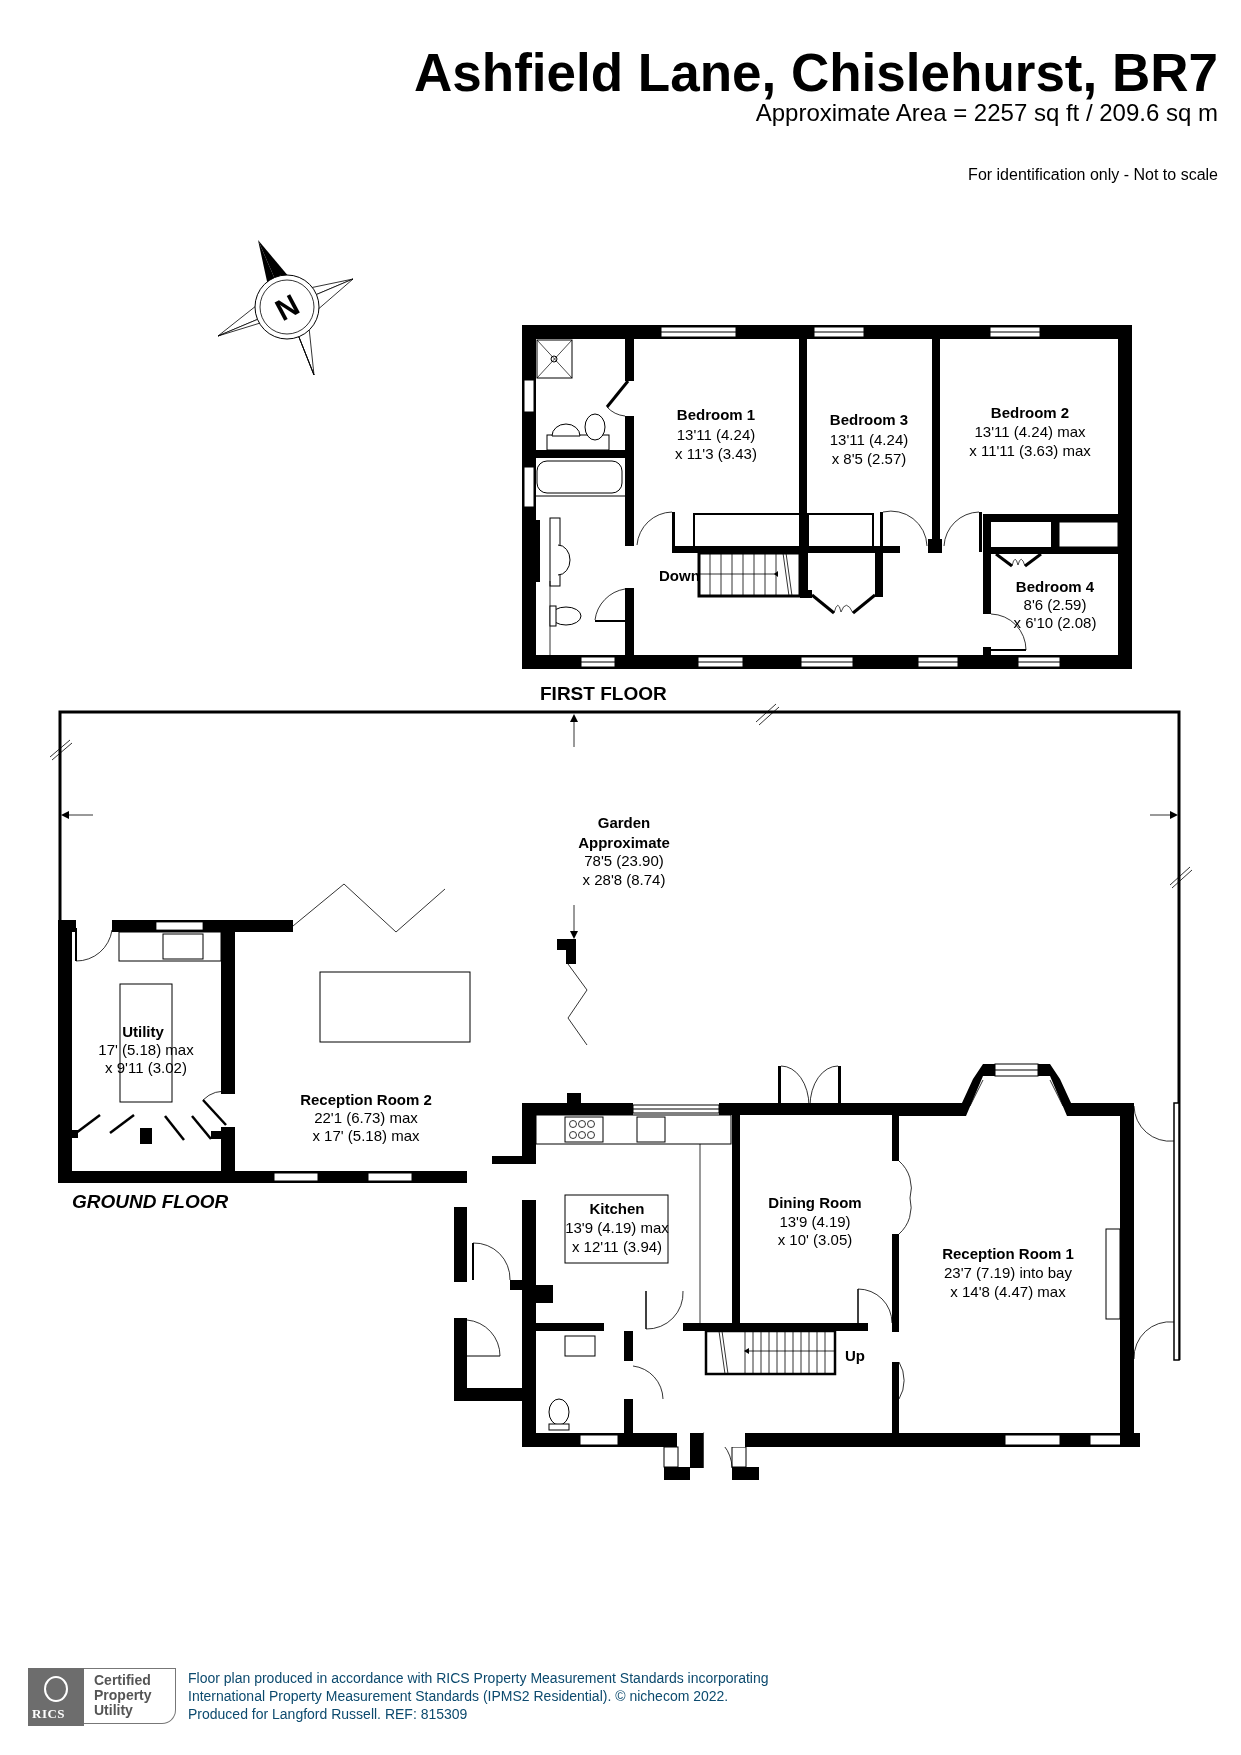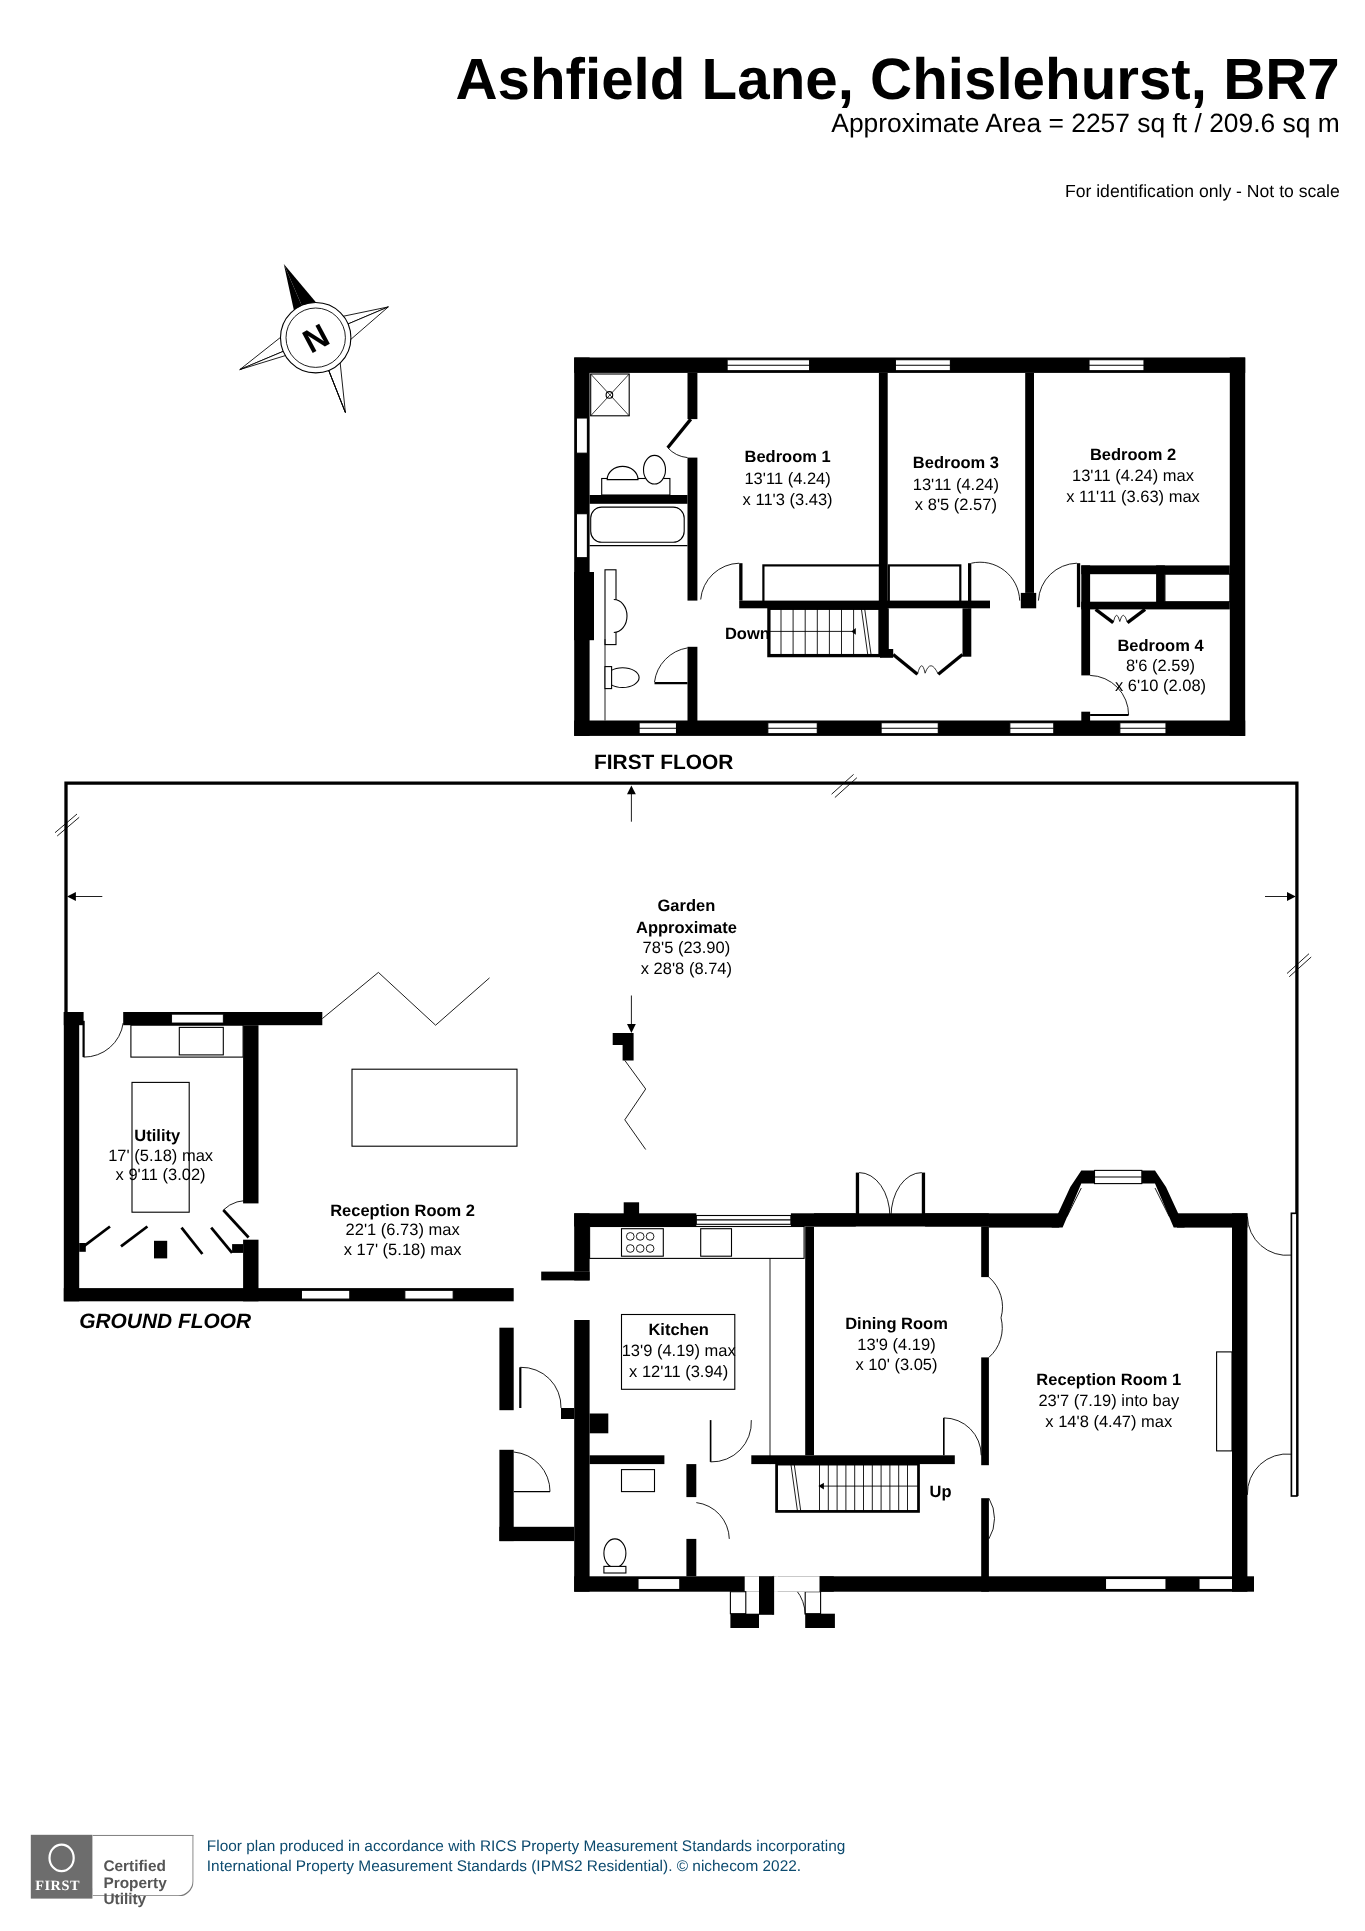--- a/index.html
+++ b/index.html
@@ -8,21 +8,21 @@
   .area { position:absolute; right:23px; top:99px; font-size:24px; white-space:nowrap; }
   .disclaimer { position:absolute; right:23px; top:122px; font-size:16px; white-space:nowrap;margin-top:44px; }
   svg.plan { position:absolute; left:0; top:0; }
   .lbl { font-family:"Liberation Sans", sans-serif; font-size:15px; fill:#000; }
   .lbl-b { font-family:"Liberation Sans", sans-serif; font-size:15px; font-weight:bold; fill:#000; }
   .floor-lbl { position:absolute; font-size:19px; font-weight:bold; white-space:nowrap; }
   .footer { position:absolute; left:28px; top:1666px; width:820px; height:62px; }
   .rics-badge { position:absolute; left:0; top:2px; width:56px; height:58px; background:#6d6d6d; color:#fff; }
   .rics-badge .lion { position:absolute; left:16px; top:8px; width:24px; height:26px; border-radius:50%; border:2px solid #fff; box-sizing:border-box; }
   .rics-badge .rics-txt { position:absolute; left:4px; top:38px; font-size:13px; font-weight:bold; font-family:"Liberation Serif", serif; letter-spacing:0.5px; }
-  .cert-box { position:absolute; left:56px; top:2px; width:92px; height:56px; border:1.5px solid #777; border-left:none; border-radius:0 0 14px 0; color:#555; font-weight:bold; font-size:14px; line-height:15px; padding:20px 0 0 10px; box-sizing:border-box; }
+  .cert-box { position:absolute; left:56px; top:2px; width:92px; height:56px; border:1.5px solid #777; border-left:none; border-radius:0 0 14px 0; color:#555; font-weight:bold; font-size:14px; line-height:15px; padding:4px 0 0 10px; box-sizing:border-box; }
   .footer-text { position:absolute; left:160px; top:3px; font-size:14px; color:#0c4a6e; line-height:18px; white-space:nowrap; }
 </style>
 </head>
 <body>
 
 <div class="title">Ashfield Lane, Chislehurst, BR7</div>
 <div class="area">Approximate Area = 2257 sq ft / 209.6 sq m</div>
 <div class="disclaimer">For identification only - Not to scale</div>
 
 <svg class="plan" width="1241" height="1755" viewBox="0 0 1241 1755" xmlns="http://www.w3.org/2000/svg">
@@ -384,24 +384,25 @@
     <text class="lbl-b" x="845" y="1361" text-anchor="start">Up</text>
   </g>
 </svg>
 
 <div class="floor-lbl" style="left:528px; top:683px;margin-left:12px;">FIRST FLOOR</div>
 <div class="floor-lbl" style="left:72px; top:1191px;font-style:italic;">GROUND FLOOR</div>
 
 <div class="footer">
   <div class="rics-badge">
     <div class="lion"></div>
-    <div class="rics-txt">FIRST</div>
+    <div class="rics-txt">RICS</div>
   </div>
   <div class="cert-box">
     <div>Certified</div>
     <div>Property</div>
     <div>Utility</div>
   </div>
   <div class="footer-text">
     <div>Floor plan produced in accordance with RICS Property Measurement Standards incorporating</div>
     <div>International Property Measurement Standards (IPMS2 Residential).   © nichecom 2022.</div>
+    <div>Produced for Langford Russell.   REF: 815309</div>
   </div>
 </div>
 
 </body></html>

